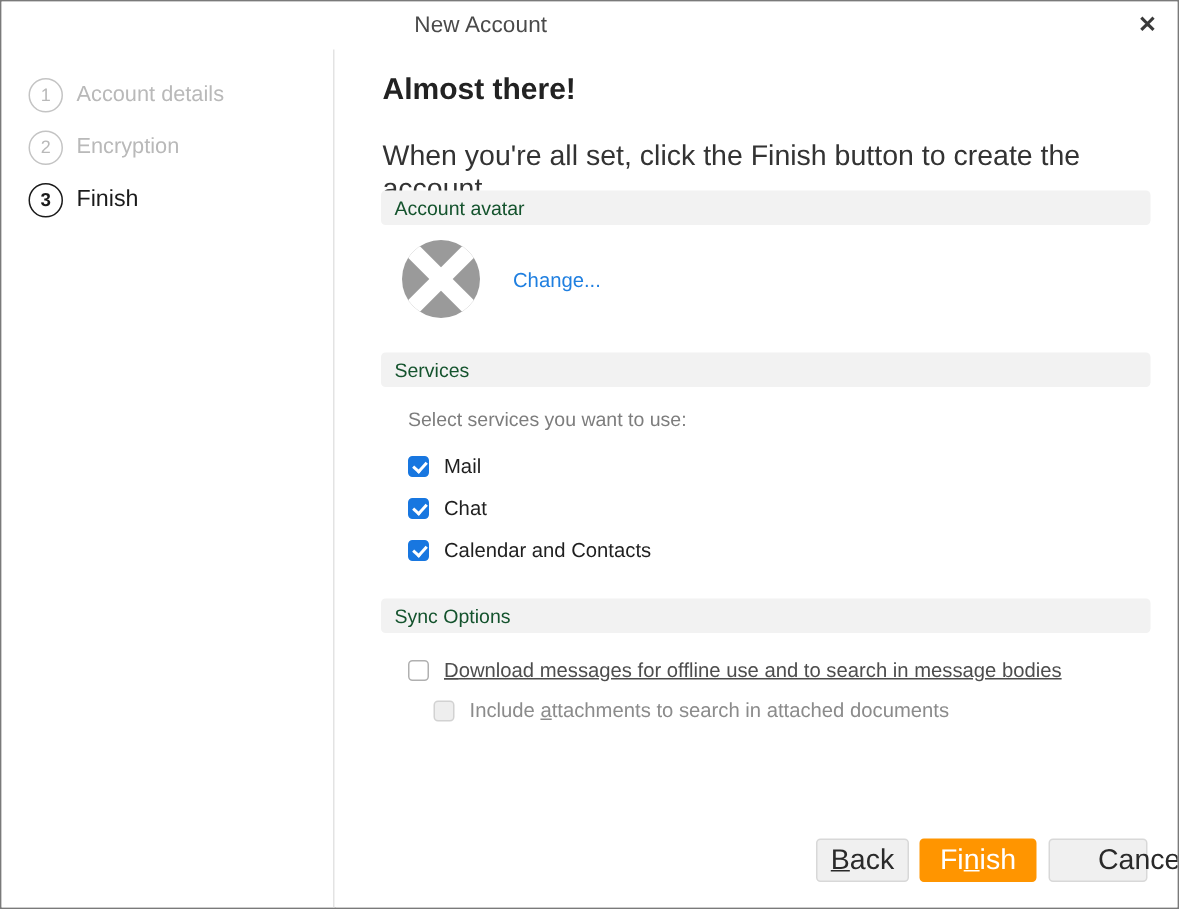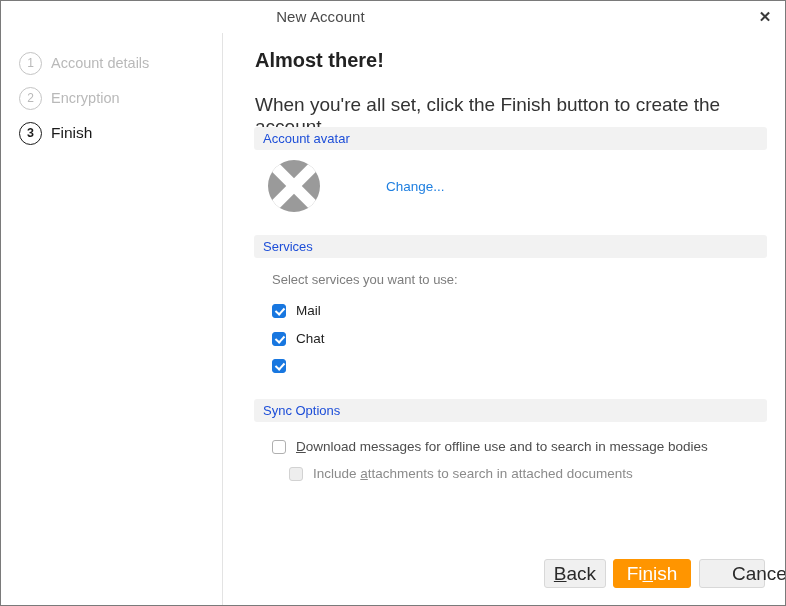--- a/index.html
+++ b/index.html
@@ -137,35 +137,34 @@
     height: 23px;
     background: #f2f2f2;
     border-radius: 3px;
   }
   .section-bar span {
     position: absolute;
     left: 9px;
     top: 0;
     line-height: 23px;
     font-size: 13px;
-    color: #1d4ed8;
+    color: #14532d;
   }
 
   #sec-avatar { top: 94px; }
   #sec-services { top: 202px; }
   #sec-sync { top: 366px; }
 
   
   #avatar-group {
     position: absolute;
     left: 44px;
     top: 127px;
     display: flex;
     align-items: center;
-    gap: 44px;
   }
   #avatar {
     width: 52px;
     height: 52px;
     border-radius: 50%;
     background: #9a9a9a;
     position: relative;
     overflow: hidden;
     flex: none;
   }
@@ -231,21 +230,21 @@
   .cb.disabled {
     background: #eeeeee;
     border: 1px solid #d2d2d2;
   }
   .cb-label {
     margin-left: 10px;
     font-size: 13.5px;
     color: #1f1f1f;
     white-space: nowrap;
   }
-  .cb-label.muted { color: #4d4d4d; }
+  .cb-label.muted { color: #4d4d4d; text-decoration: underline; }
   .cb-label.dim   { color: #8b8b8b; }
   .acc { text-decoration: underline; }
 
   #svc-0 { left: 48px; top: 270px; }
   #svc-1 { left: 48px; top: 298px; }
   #svc-2 { left: 48px; top: 326px; }
   #sync-0 { left: 48px; top: 406px; }
   #sync-1 { left: 65px; top: 433px; }
 
   
@@ -336,20 +335,21 @@
       <div class="cb-label">Mail</div>
     </div>
 
     <div class="cbrow" id="svc-1">
       <div class="cb checked"></div>
       <div class="cb-label">Chat</div>
     </div>
 
     <div class="cbrow" id="svc-2">
       <div class="cb checked"></div>
+      <div class="cb-label">Calendar and Contacts</div>
     </div>
 
     <div class="section-bar" id="sec-sync">
       <span>Sync Options</span>
     </div>
 
     <div class="cbrow" id="sync-0">
       <div class="cb unchecked"></div>
       <div class="cb-label muted"><span class="acc">D</span><span>ownload messages for offline use and to search in message bodies</span></div>
     </div>

